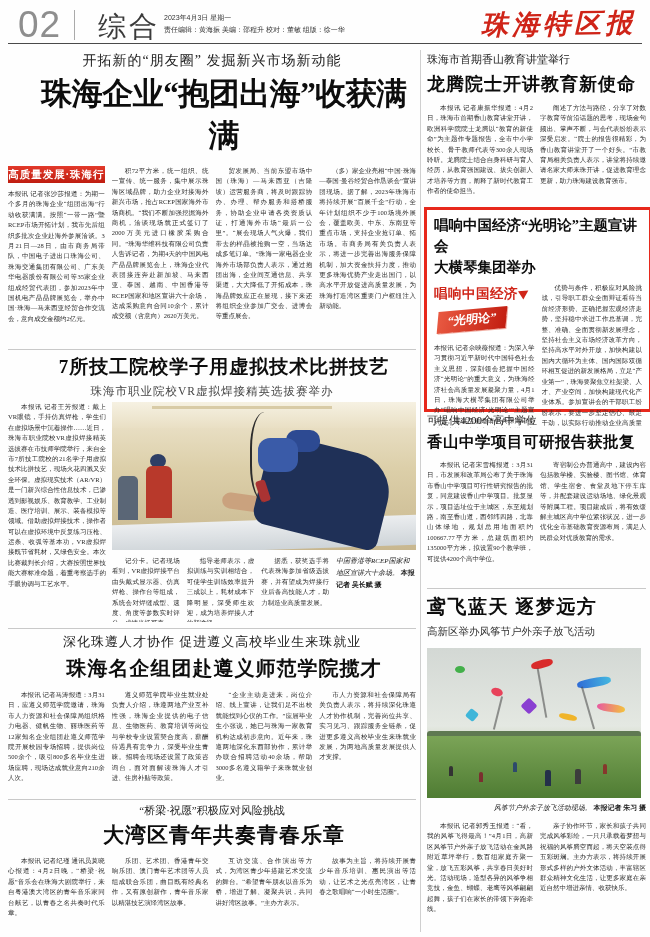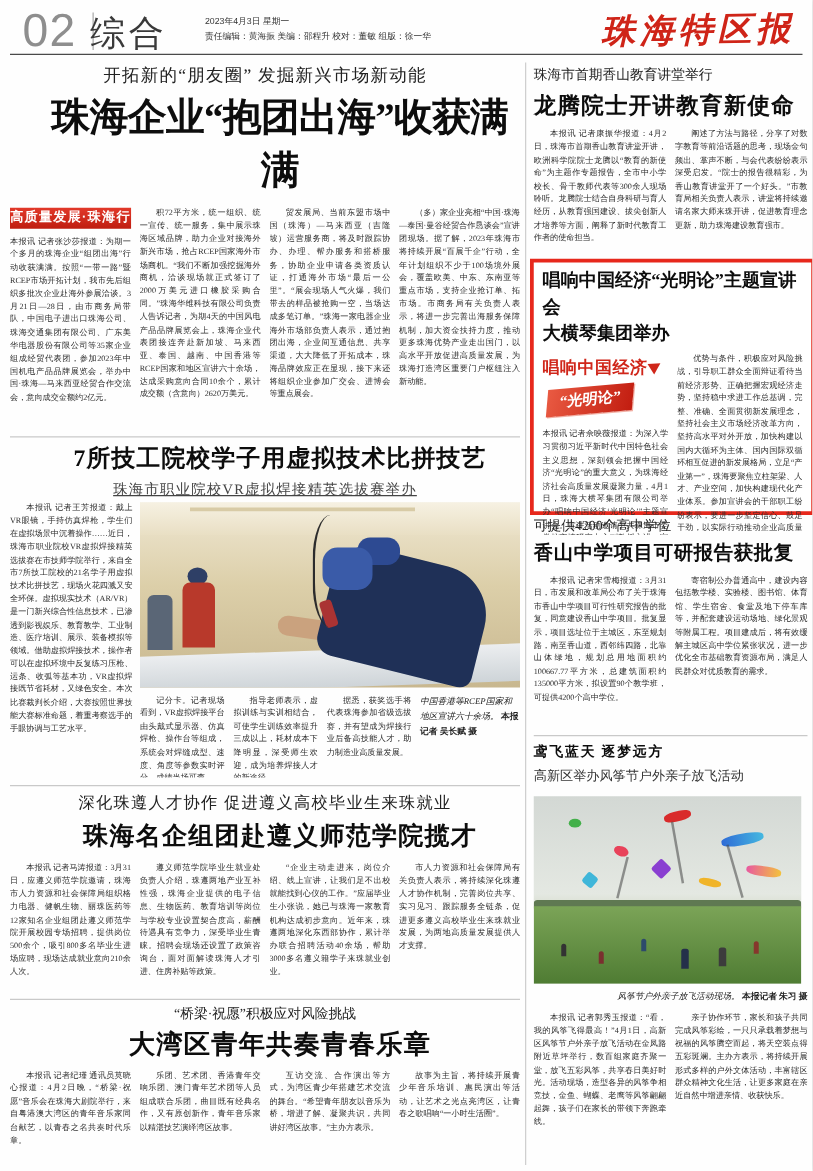--- a/index.html
+++ b/index.html
@@ -4,21 +4,21 @@
 <style>
   html,body{margin:0;padding:0;background:#e9e9e9;}
   #page{position:relative;width:650px;height:937px;background:#fefefe;margin:0 auto;
         font-family:"Liberation Serif", serif;color:#222;overflow:hidden;
         box-shadow:0 0 4px rgba(0,0,0,.25);}
   
   .masthead{position:absolute;left:18px;top:6px;right:14px;height:36px;}
   .pageno{position:absolute;left:0;top:-2px;font-family:"Liberation Sans",sans-serif;
           font-size:37px;font-weight:300;color:#8e8e8e;letter-spacing:1px;}
   .mast-sep{position:absolute;left:56px;top:4px;width:1px;height:30px;background:#aaa;}
-  .section-name{position:absolute;left:54px;top:2px;font-size:28px;color:#3a3a3a;
+  .section-name{position:absolute;left:80px;top:2px;font-size:28px;color:#3a3a3a;
           font-family:"Liberation Sans",sans-serif;letter-spacing:3px;}
   .mast-meta{position:absolute;left:146px;top:6px;font-size:7px;line-height:1.7;color:#333;
           font-family:"Liberation Sans",sans-serif;}
   .paper-name{position:absolute;right:0;top:0;font-size:27px;font-weight:bold;font-style:italic;
           color:#cf2418;letter-spacing:4px;transform:rotate(-1deg);}
   .mast-rule{position:absolute;left:8px;right:8px;top:43px;border-top:1.6px solid #4a4a4a;}
   
   .kicker{text-align:center;color:#222;}
   .headline{text-align:center;font-weight:900;color:#0d0d0d;margin-left:24px;}
   .cols{display:flex;gap:7px;overflow:hidden;}
@@ -31,21 +31,21 @@
   #lead .kicker{font-size:14px;letter-spacing:1px;}
   #lead .headline{font-size:31px;letter-spacing:-.5px;margin-top:3px;}
   #lead .cols{margin-top:9px;height:212px;}
   .badge{display:block;width:100%;height:17px;line-height:17px;text-align:center;
          background:linear-gradient(180deg,#e2392a,#bf1d10);color:#fff;font-weight:bold;
          font-size:10.5px;letter-spacing:1px;margin-bottom:6px;text-indent:0;
          font-family:"Liberation Sans",sans-serif;}
   
   #vr{position:absolute;left:8px;top:354px;width:408px;height:270px;}
   #vr .headline{font-size:19px;letter-spacing:1px;}
-  #vr .subtitle{text-align:center;font-size:11.5px;color:#444;margin-top:4px;letter-spacing:1px;text-decoration:underline;}
+  #vr .subtitle{text-align:center;font-size:11.5px;color:#444;margin-top:4px;letter-spacing:1px;}
   #vr-leftcol{position:absolute;left:0;top:48px;width:98px;height:220px;}
   .photo-vr{position:absolute;left:104px;top:48px;width:304px;height:148px;overflow:hidden;
             background:linear-gradient(180deg,#efe7d2 0%,#dccfa9 45%,#c8b78f 100%);}
   .vr-ceil{position:absolute;left:0;top:0;width:100%;height:26px;
            background:linear-gradient(180deg,#f6f1e2,#e9dfc4);}
   .vr-beam{position:absolute;left:40px;top:4px;width:180px;height:3px;background:#d8cba6;}
   .vr-personL{position:absolute;left:34px;top:64px;width:26px;height:52px;background:#b8392b;
            border-radius:6px 6px 0 0;}
   .vr-headL{position:absolute;left:38px;top:52px;width:16px;height:14px;background:#2e3f66;border-radius:50%;}
   .vr-personL2{position:absolute;left:6px;top:74px;width:20px;height:44px;background:#5a6676;border-radius:5px 5px 0 0;}
@@ -94,21 +94,21 @@
           border-top:5px solid transparent;border-bottom:5px solid transparent;
           transform:rotate(-32deg);margin-left:2px;}
   .cjlogo-ribbon{display:inline-block;margin-top:4px;margin-left:4px;padding:1px 10px 2px;
           background:linear-gradient(100deg,#e95a42,#c21d10);color:#fff;font-weight:bold;
           font-size:12px;transform:skewX(-10deg) rotate(-5deg);box-shadow:1px 1px 0 #f2b1a6;}
   #school{top:413px;}
   #school .r-headline{font-size:15.5px;letter-spacing:.5px;margin:4px 0 7px;}
   #school .cols{height:128px;}
   .rdiv{position:absolute;left:427px;width:219px;border-top:1px solid #c9c9c9;top:588px;}
   #kite{top:594px;}
-  #kite .r-headline{font-size:11px;letter-spacing:1.5px;}
+  #kite .r-headline{font-size:19px;letter-spacing:1.5px;}
   #kite .subtitle{font-size:10.5px;color:#333;margin-top:5px;}
   .photo-kite{position:relative;margin-top:9px;width:214px;height:150px;overflow:hidden;
           background:linear-gradient(180deg,#d3d8d4 0%,#e4e8e2 52%,#dfe4da 55%);}
   .kt-grass{position:absolute;left:0;bottom:0;width:100%;height:62px;
           background:linear-gradient(180deg,#7ba457,#4f7c33);}
   .kt-trees{position:absolute;left:0;bottom:58px;width:100%;height:9px;background:#49663a;
           border-radius:3px;opacity:.85;}
   .kt{position:absolute;border-radius:50%;}
   .kt-tail{position:absolute;width:1.5px;background:rgba(70,70,70,.55);}
   .kt-person{position:absolute;width:4px;height:10px;border-radius:2px 2px 0 0;}

